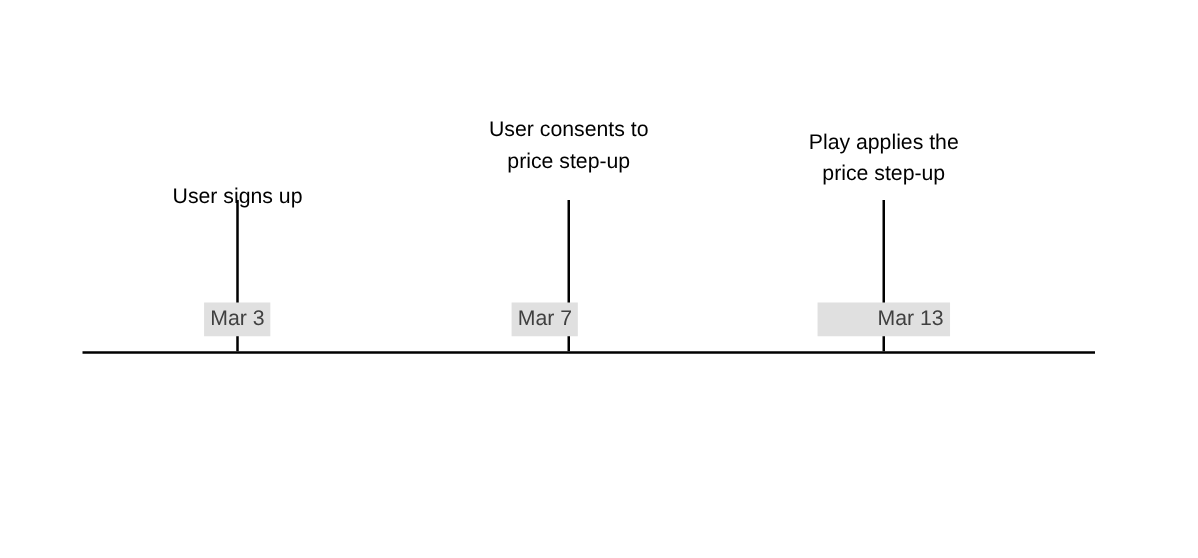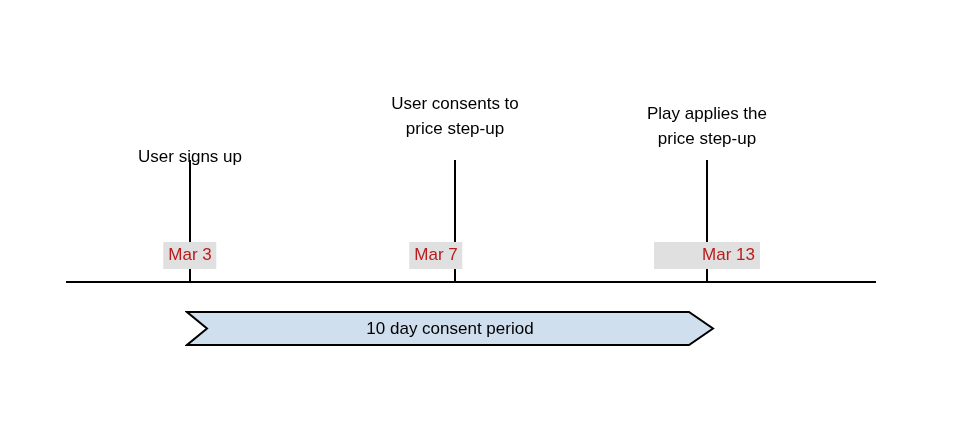--- a/index.html
+++ b/index.html
@@ -43,21 +43,21 @@
     color: #000000;
     white-space: pre-line;
     transform: translateX(-50%);
   }
 
   
   .event-date {
     position: absolute;
     font-size: 17px;
     line-height: 24px;
-    color: #b91c1c;
+    color: #404040;
     background: #e0e0e0;
     padding: 1px 5px 2px 5px;
     transform: translateX(-50%);
     white-space: nowrap;
   }
 
   
   .period-banner {
     position: absolute;
   }
@@ -92,20 +92,14 @@
       <div class="event-tick" style="left: 454px; top: 160px; height: 121px;"></div>
       <div class="event-caption" style="left: 455px; top: 91px;">User consents to
 price step-up</div>
       <div class="event-date" style="left: 436px; top: 242px; background: rgb(224, 224, 224);">Mar 7</div>
       <div class="event-tick" style="left: 706px; top: 160px; height: 121px;"></div>
       <div class="event-caption" style="left: 707px; top: 101px;">Play applies the
 price step-up</div>
       <div class="event-date" style="left: 707px; top: 242px; background: rgb(224, 224, 224); padding-left: 48px;">Mar 13</div>
     </div>
 
-  <div class="period-banner" id="period-banner" style="left: 185px; top: 310px; width: 530px; height: 37px;">
-    <svg id="period-banner-svg" width="530" height="37" viewBox="0 0 530 37">
-      <polygon id="period-banner-poly" points="2,2 504,2 528,18.5 504,35 2,35 22,18.5" fill="#cfdfee" stroke="#000000" stroke-width="2" stroke-linejoin="miter"></polygon>
-    </svg>
-    <div class="period-banner-label">10 day consent period</div>
-  </div>
 
 </div>
 
 </body></html>

